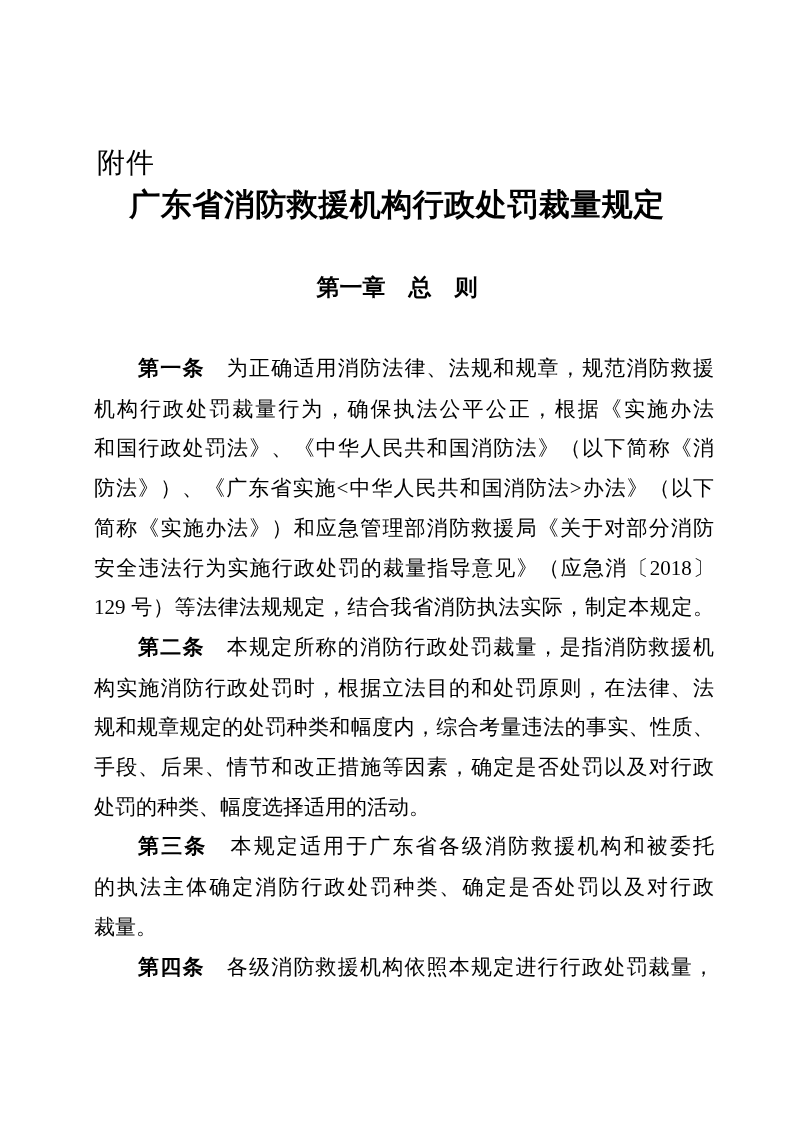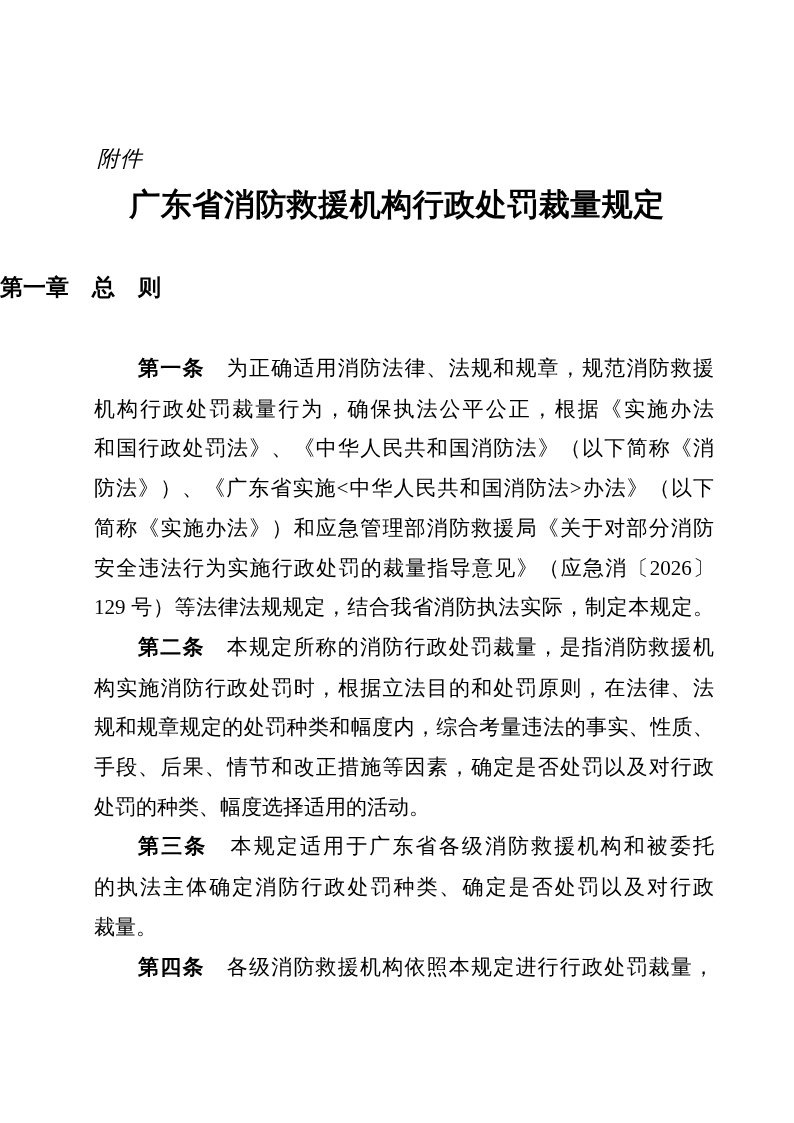--- a/index.html
+++ b/index.html
@@ -13,42 +13,42 @@
     height: 1123px;
     background: #ffffff;
     color: #000000;
     font-family: "Liberation Serif", "DejaVu Serif", serif;
     overflow: hidden;
   }
   .attachment {
     position: absolute;
     left: 97px;
     top: 144px;
-    font-size: 22px;
+    font-size: 28px;
     font-family: "Liberation Sans", "DejaVu Sans", sans-serif;
     font-weight: 400;
     letter-spacing: 1px;
-    font-style: italic;
   }
   .doc-title {
     position: absolute;
     left: 0;
     top: 184px;
     width: 794px;
     text-align: center;
     font-size: 31px;
     font-weight: 700;
     font-family: "Liberation Serif", "DejaVu Serif", serif;
     letter-spacing: 0.5px;
   }
   .chapter-heading {
     position: absolute;
     left: 0;
     top: 272px;
     width: 794px;
+    text-align: center;
     font-size: 23px;
     font-weight: 700;
     font-family: "Liberation Sans", "DejaVu Sans", sans-serif;
   }
   .doc-body {
     position: absolute;
     left: 94px;
     top: 349px;
     width: 620px;
     font-size: 21px;
@@ -79,21 +79,21 @@
   <div class="doc-title">广东省消防救援机构行政处罚裁量规定</div>
 
   <div class="chapter-heading">第一章　总　则</div>
 
   <div class="doc-body">
       <div class="line fill indent"><span class="article-label">第一条</span><span>　为正确适用消防法律、法规和规章，规范消防救援</span></div>
       <div class="line fill"><span>机构行政处罚裁量行为，确保执法公平公正，根据《实施办法</span></div>
       <div class="line fill"><span>和国行政处罚法》、《中华人民共和国消防法》（以下简称《消</span></div>
       <div class="line fill"><span>防法》）、《广东省实施&lt;中华人民共和国消防法&gt;办法》（以下</span></div>
       <div class="line fill"><span>简称《实施办法》）和应急管理部消防救援局《关于对部分消防</span></div>
-      <div class="line fill"><span>安全违法行为实施行政处罚的裁量指导意见》（应急消〔2026〕</span></div>
+      <div class="line fill"><span>安全违法行为实施行政处罚的裁量指导意见》（应急消〔2018〕</span></div>
       <div class="line fill"><span>129 号）等法律法规规定，结合我省消防执法实际，制定本规定。</span></div>
       <div class="line fill indent"><span class="article-label">第二条</span><span>　本规定所称的消防行政处罚裁量，是指消防救援机</span></div>
       <div class="line fill"><span>构实施消防行政处罚时，根据立法目的和处罚原则，在法律、法</span></div>
       <div class="line fill"><span>规和规章规定的处罚种类和幅度内，综合考量违法的事实、性质、</span></div>
       <div class="line fill"><span>手段、后果、情节和改正措施等因素，确定是否处罚以及对行政</span></div>
       <div class="line"><span>处罚的种类、幅度选择适用的活动。</span></div>
       <div class="line fill indent"><span class="article-label">第三条</span><span>　本规定适用于广东省各级消防救援机构和被委托</span></div>
       <div class="line fill"><span>的执法主体确定消防行政处罚种类、确定是否处罚以及对行政</span></div>
       <div class="line"><span>裁量。</span></div>
       <div class="line fill indent"><span class="article-label">第四条</span><span>　各级消防救援机构依照本规定进行行政处罚裁量，</span></div>

